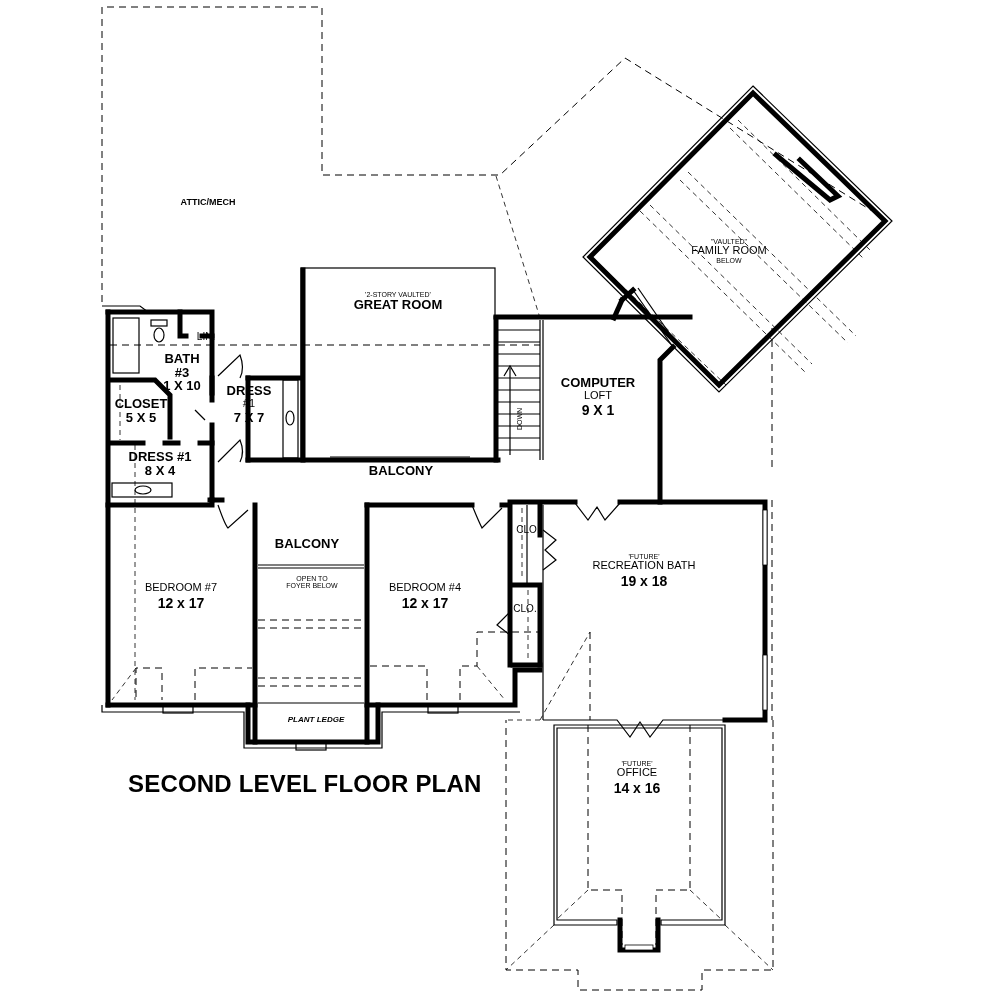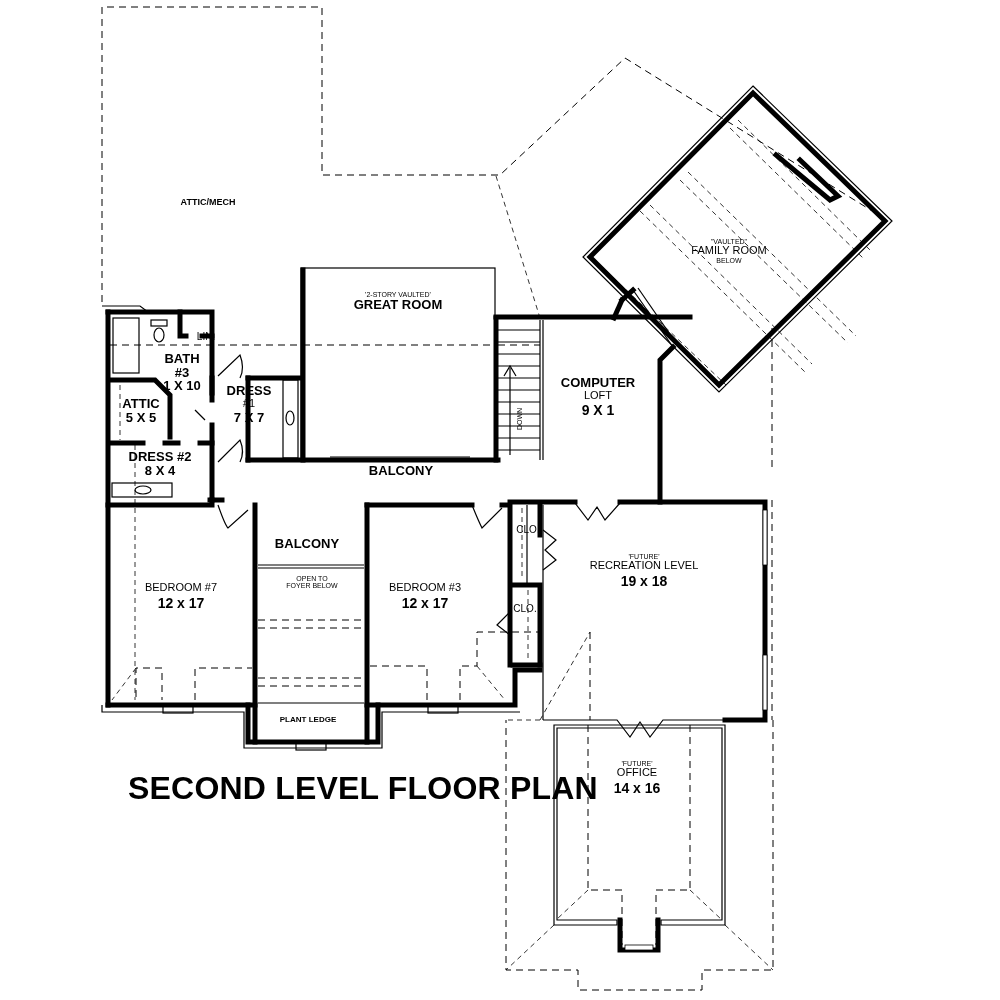--- a/index.html
+++ b/index.html
@@ -7,21 +7,21 @@
     svg { position: absolute; left: 0; top: 0; }
     .wall { stroke: #000; stroke-width: 5; fill: none; stroke-linecap: square; }
     .thin { stroke: #000; stroke-width: 1.2; fill: none; }
     .dash { stroke: #000; stroke-width: 1; fill: none; stroke-dasharray: 7 5; }
     .dash-fine { stroke: #000; stroke-width: 0.8; fill: none; stroke-dasharray: 5 4; }
     .lbl { position: absolute; color: #000; text-align: center; line-height: 1.05; white-space: nowrap; transform: translateX(-50%); }
     .lbl .sm { font-size: 7px; display: block; }
     .lbl .nm { font-size: 13px; font-weight: bold; display: block; }
     .lbl .nm2 { font-size: 11px; display: block; }
     .lbl .dim { font-size: 14px; font-weight: bold; display: block; margin-top: 2px; }
-    .title { position: absolute; left: 128px; top: 770px; font-size: 32px; font-weight: bold; letter-spacing: 0.2px; }
+    .title { position: absolute; left: 128px; top: 770px; font-size: 24px; font-weight: bold; letter-spacing: 0.2px; }
   </style>
 </head>
 <body>
 
 <svg width="1000" height="1000" viewBox="0 0 1000 1000">
 
   <g>
     <polyline class="dash" points="102,302 102,7 322,7 322,175 500,175 625,58 890,222"></polyline>
     <line class="dash-fine" x1="496" y1="176" x2="540" y2="318"></line>
     <polyline class="dash" points="772,328 772,470"></polyline>
@@ -195,32 +195,32 @@
   <span class="nm">BATH</span>
   <span class="nm">#3</span>
   <span class="nm" style="font-size:13px;">1 X 10</span>
 </div>
 
 <div class="lbl" style="left:194px; top:332px;margin-left:12px;">
   <span class="nm2" style="font-size:10px;">LIN.</span>
 </div>
 
 <div class="lbl" style="left:141px; top:397px;">
-  <span class="nm">ATTIC</span>
+  <span class="nm">CLOSET</span>
   <span class="nm" style="font-size:13px;">5 X 5</span>
 </div>
 
 <div class="lbl" style="left:249px; top:384px;">
   <span class="nm">DRESS</span>
   <span class="nm2">#1</span>
   <span class="dim" style="font-size:13px;">7 X 7</span>
 </div>
 
 <div class="lbl" style="left:160px; top:450px;">
-  <span class="nm">DRESS #2</span>
+  <span class="nm">DRESS #1</span>
   <span class="nm" style="font-size:13px;">8 X 4</span>
 </div>
 
 <div class="lbl" style="left:598px; top:376px;">
   <span class="nm">COMPUTER</span>
   <span class="nm2">LOFT</span>
   <span class="dim">9 X 1</span>
 </div>
 
 <div class="lbl" style="left:401px; top:464px;">
@@ -229,45 +229,45 @@
 
 <div class="lbl" style="left:307px; top:537px;">
   <span class="nm">BALCONY</span>
 </div>
 
 <div class="lbl" style="left:312px; top:575px;">
   <span class="sm">OPEN TO</span>
   <span class="sm">FOYER BELOW</span>
 </div>
 
-<div class="lbl" style="left:308px; top:716px;">
+<div class="lbl" style="left:316px; top:716px;font-style:italic;">
   <span class="sm" style="font-size:8px; font-weight:bold;">PLANT LEDGE</span>
 </div>
 
 <div class="lbl" style="left:181px; top:582px;">
   <span class="nm2">BEDROOM #7</span>
   <span class="dim">12 x 17</span>
 </div>
 
 <div class="lbl" style="left:425px; top:582px;">
-  <span class="nm2">BEDROOM #3</span>
+  <span class="nm2">BEDROOM #4</span>
   <span class="dim">12 x 17</span>
 </div>
 
 <div class="lbl" style="left:528px; top:525px;">
   <span class="nm2" style="font-size:10px;">CLO.</span>
 </div>
 
 <div class="lbl" style="left:525px; top:604px;">
   <span class="nm2" style="font-size:10px;">CLO.</span>
 </div>
 
 <div class="lbl" style="left:644px; top:553px;">
   <span class="sm">'FUTURE'</span>
-  <span class="nm2">RECREATION LEVEL</span>
+  <span class="nm2">RECREATION BATH</span>
   <span class="dim">19 x 18</span>
 </div>
 
 <div class="lbl" style="left:637px; top:760px;">
   <span class="sm">'FUTURE'</span>
   <span class="nm2">OFFICE</span>
   <span class="dim">14 x 16</span>
 </div>
 
 <div class="lbl" style="left:516px; top:430px; transform: rotate(-90deg); transform-origin: left top;">

